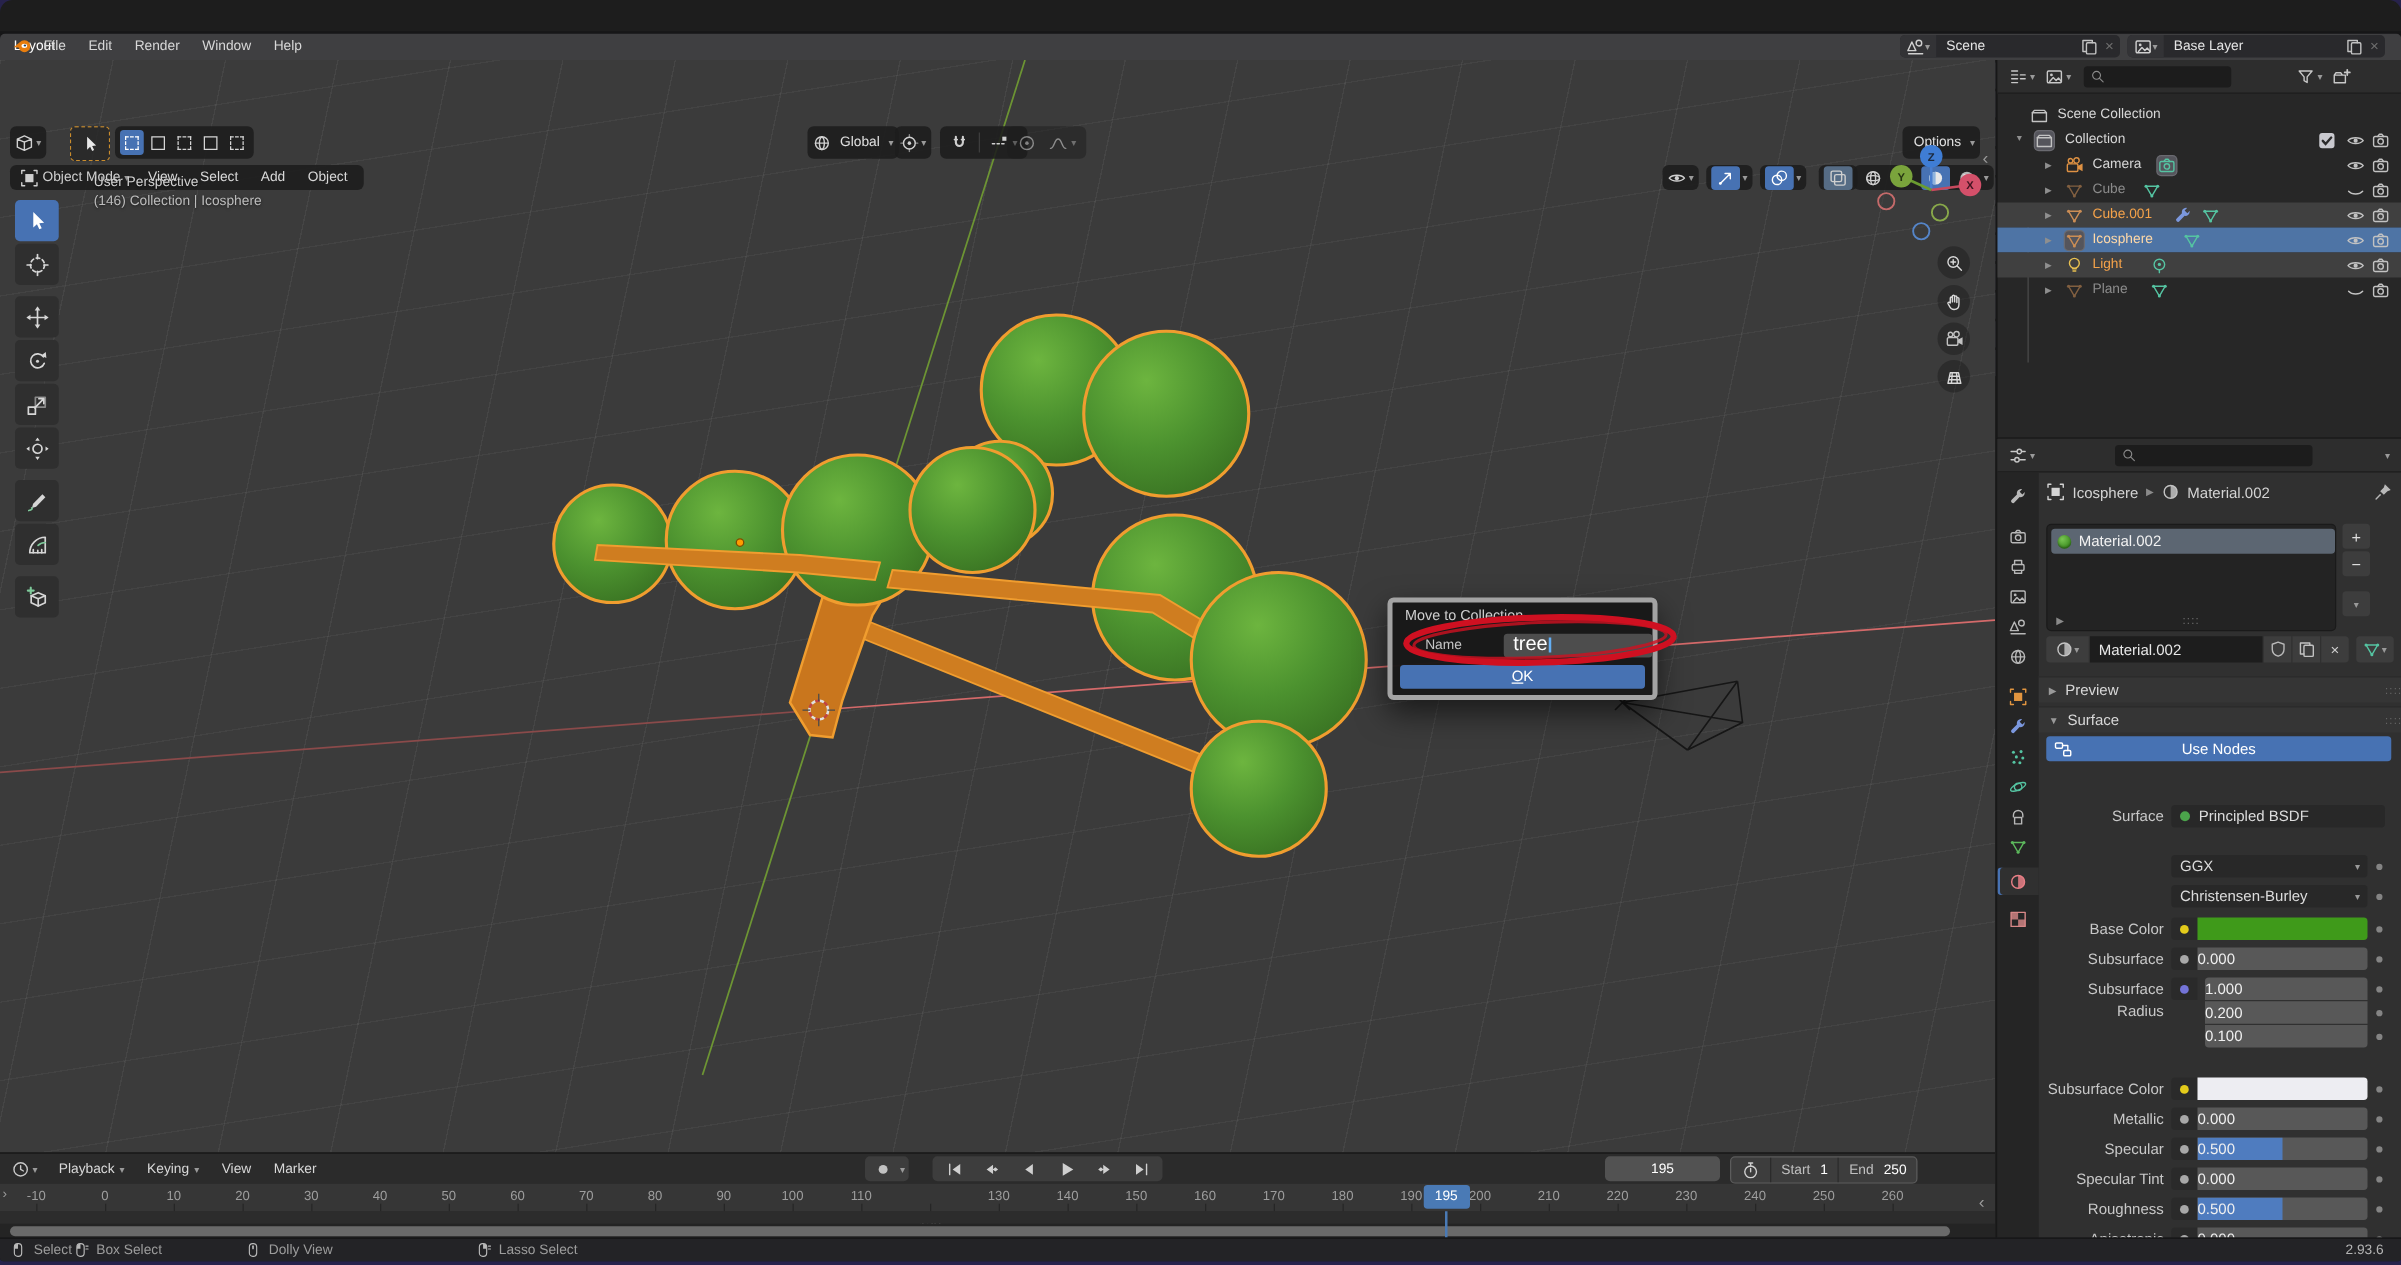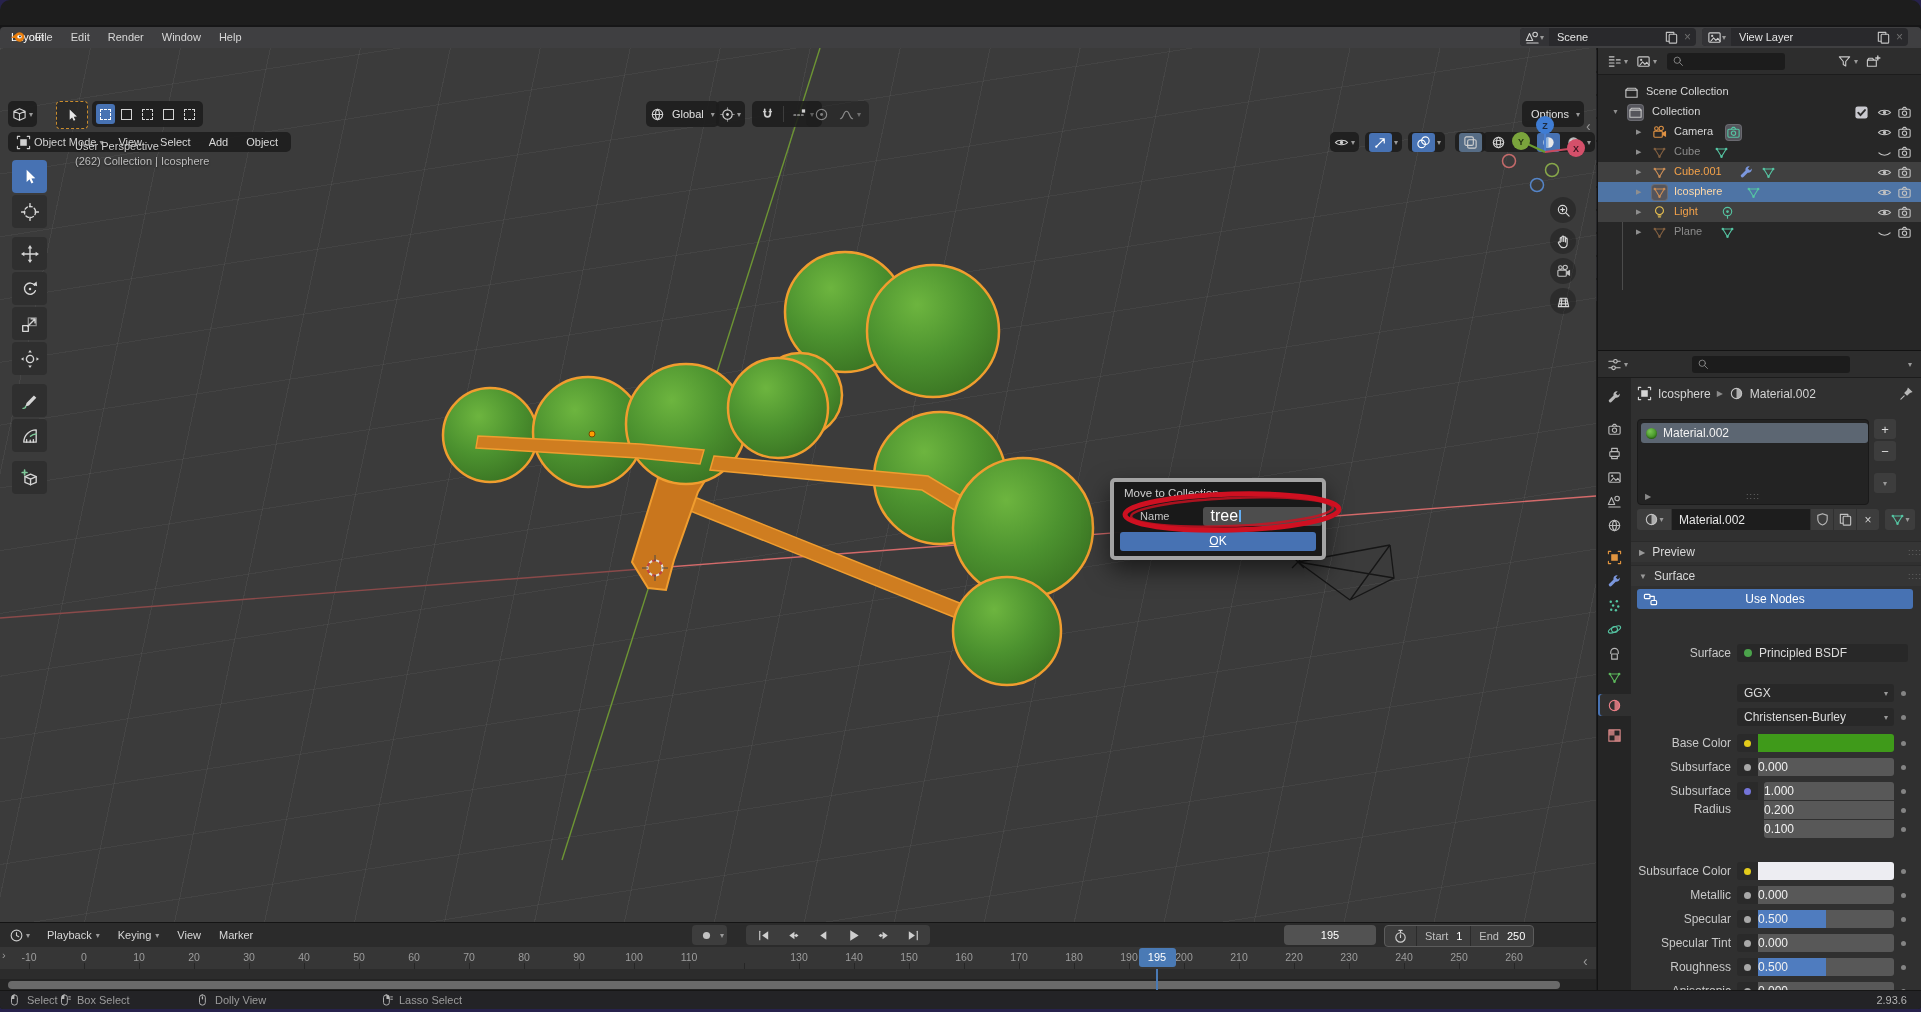--- a/index.html
+++ b/index.html
@@ -227,21 +227,21 @@
       <span class="dbseg">
           <span class="ic">
             <svg viewBox="0 0 16 16" fill="none" stroke="currentColor" stroke-width="1.2" stroke-linecap="round" stroke-linejoin="round">
               <rect x="2" y="3" width="12" height="10" rx="1"></rect>
               <circle cx="5.5" cy="6.3" r="1.2" fill="currentColor" stroke="none"></circle>
               <path d="M4 12l3-3.5 2.5 2.5 2-2 2.5 3"></path>
             </svg>
           </span>
           <span class="dd">▾</span>
         </span>
-      <span class="dbname">View Layer</span>
+      <span class="dbname">Base Layer</span>
       <span class="ic c-lgray">
           <svg viewBox="0 0 16 16" fill="none" stroke="currentColor" stroke-width="1.2" stroke-linecap="round" stroke-linejoin="round">
             <rect x="5.5" y="4.5" width="8" height="9.5" rx="1"></rect>
             <path d="M10.5 4.5v-2h-8v9.5h3"></path>
           </svg>
         </span>
       <span class="dbx">×</span>
     </div>
   </div>
 
@@ -488,21 +488,21 @@
               <circle cx="8" cy="8" r="5.5" fill="currentColor" stroke="none"></circle>
               <circle cx="6" cy="6" r="1.6" fill="#fff" opacity=".55" stroke="none"></circle>
             </svg>
           </span>
         </span>
       <span class="dd">▾</span>
     </div>
 
     <div id="vp-overlay-text">
       <div>User Perspective</div>
-      <div class="l2">(262) Collection | Icosphere</div>
+      <div class="l2">(146) Collection | Icosphere</div>
     </div>
 
     <div id="viewport-toolbar">
         <div class="tbtn active" style="top: 0px;">
           <span class="ic">
             <svg viewBox="0 0 16 16" fill="none" stroke="currentColor" stroke-width="1.2" stroke-linecap="round" stroke-linejoin="round">
               <path fill="currentColor" stroke="none" d="M5 1.5v11l2.6-2.4 1.7 3.6 1.7-.8-1.7-3.5 3.4-.4z"></path>
             </svg>
           </span>
         </div>

